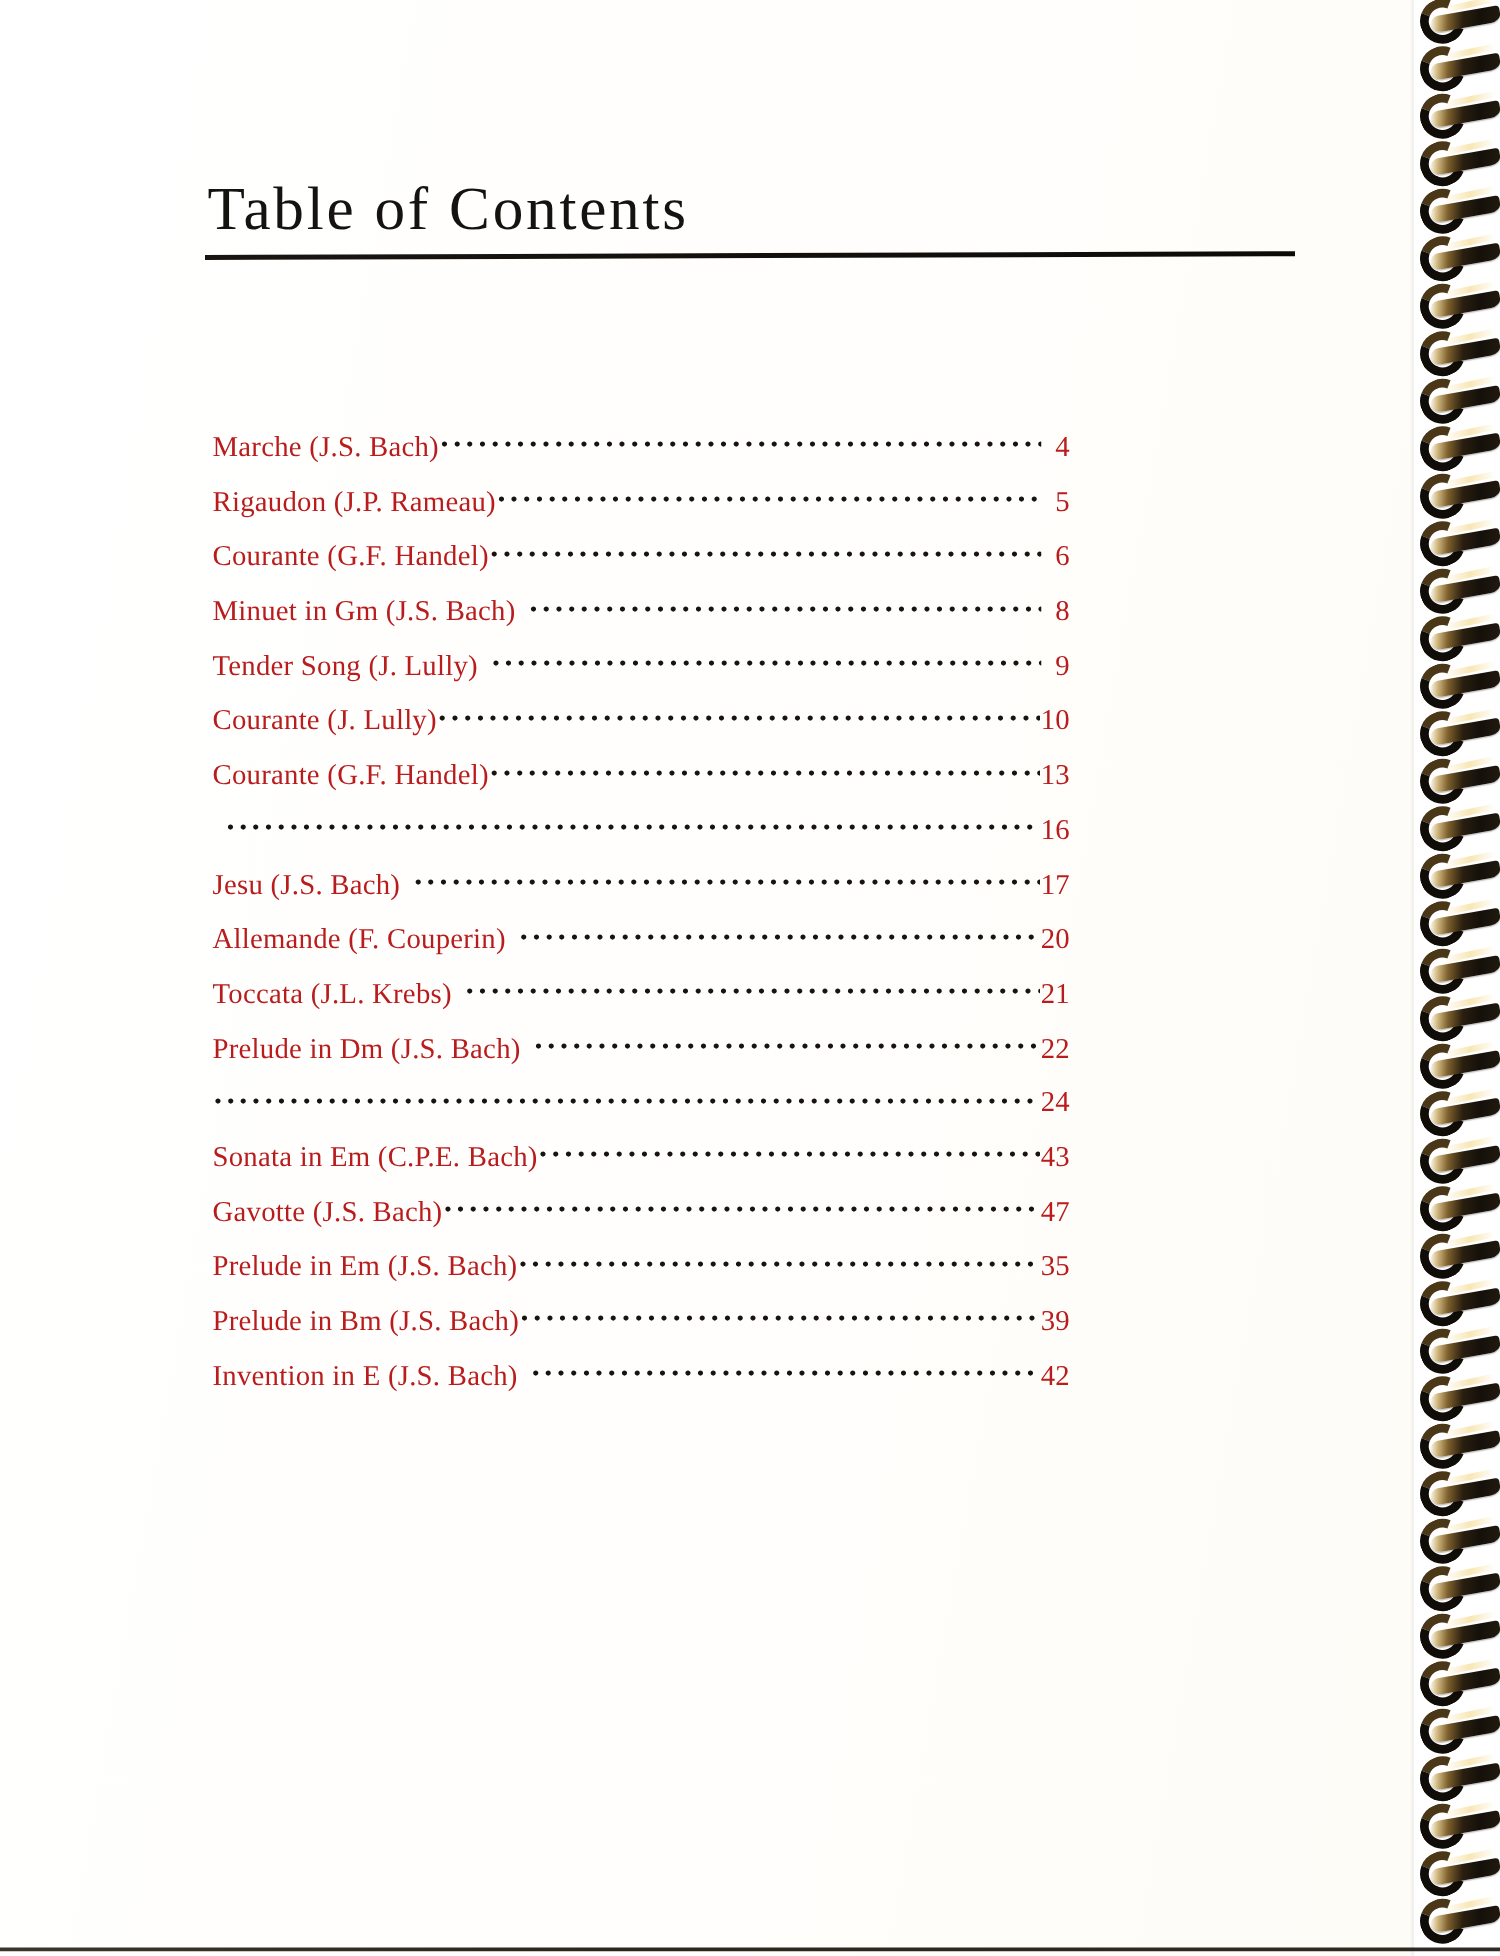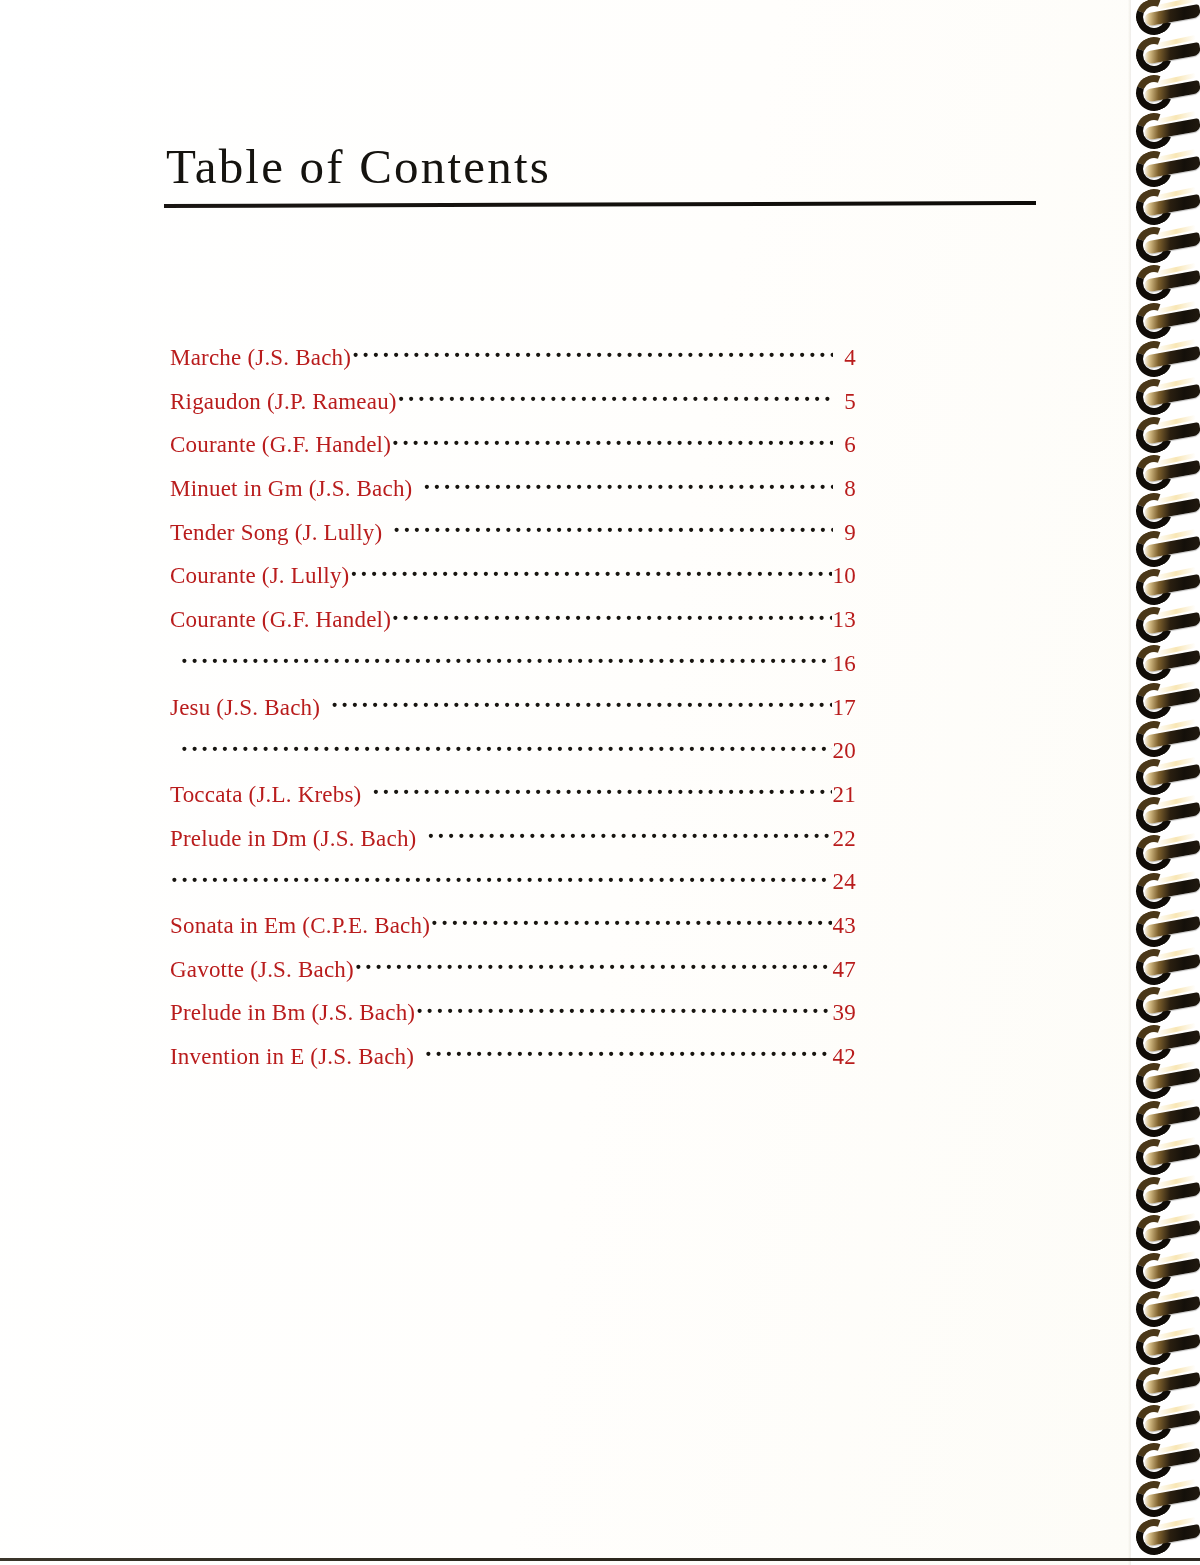--- a/index.html
+++ b/index.html
@@ -262,20 +262,21 @@
         <span class="entry-leader"></span>
         <span class="entry-page">16</span>
       </li>
       <li class="toc-entry gap">
         <span class="entry-title">Jesu (J.S. Bach)</span>
         <span class="entry-gap"></span>
         <span class="entry-leader"></span>
         <span class="entry-page">17</span>
       </li>
       <li class="toc-entry gap">
+        <span class="entry-title">Allemande (F. Couperin)</span>
         <span class="entry-gap"></span>
         <span class="entry-leader"></span>
         <span class="entry-page">20</span>
       </li>
       <li class="toc-entry gap">
         <span class="entry-title">Toccata (J.L. Krebs)</span>
         <span class="entry-gap"></span>
         <span class="entry-leader"></span>
         <span class="entry-page">21</span>
       </li>
@@ -294,20 +295,26 @@
         <span class="entry-title">Sonata in Em (C.P.E. Bach)</span>
         <span class="entry-gap"></span>
         <span class="entry-leader"></span>
         <span class="entry-page">43</span>
       </li>
       <li class="toc-entry">
         <span class="entry-title">Gavotte (J.S. Bach)</span>
         <span class="entry-gap"></span>
         <span class="entry-leader"></span>
         <span class="entry-page">47</span>
+      </li>
+      <li class="toc-entry">
+        <span class="entry-title">Prelude in Em (J.S. Bach)</span>
+        <span class="entry-gap"></span>
+        <span class="entry-leader"></span>
+        <span class="entry-page">35</span>
       </li>
       <li class="toc-entry">
         <span class="entry-title">Prelude in Bm (J.S. Bach)</span>
         <span class="entry-gap"></span>
         <span class="entry-leader"></span>
         <span class="entry-page">39</span>
       </li>
       <li class="toc-entry gap">
         <span class="entry-title">Invention in E (J.S. Bach)</span>
         <span class="entry-gap"></span>

